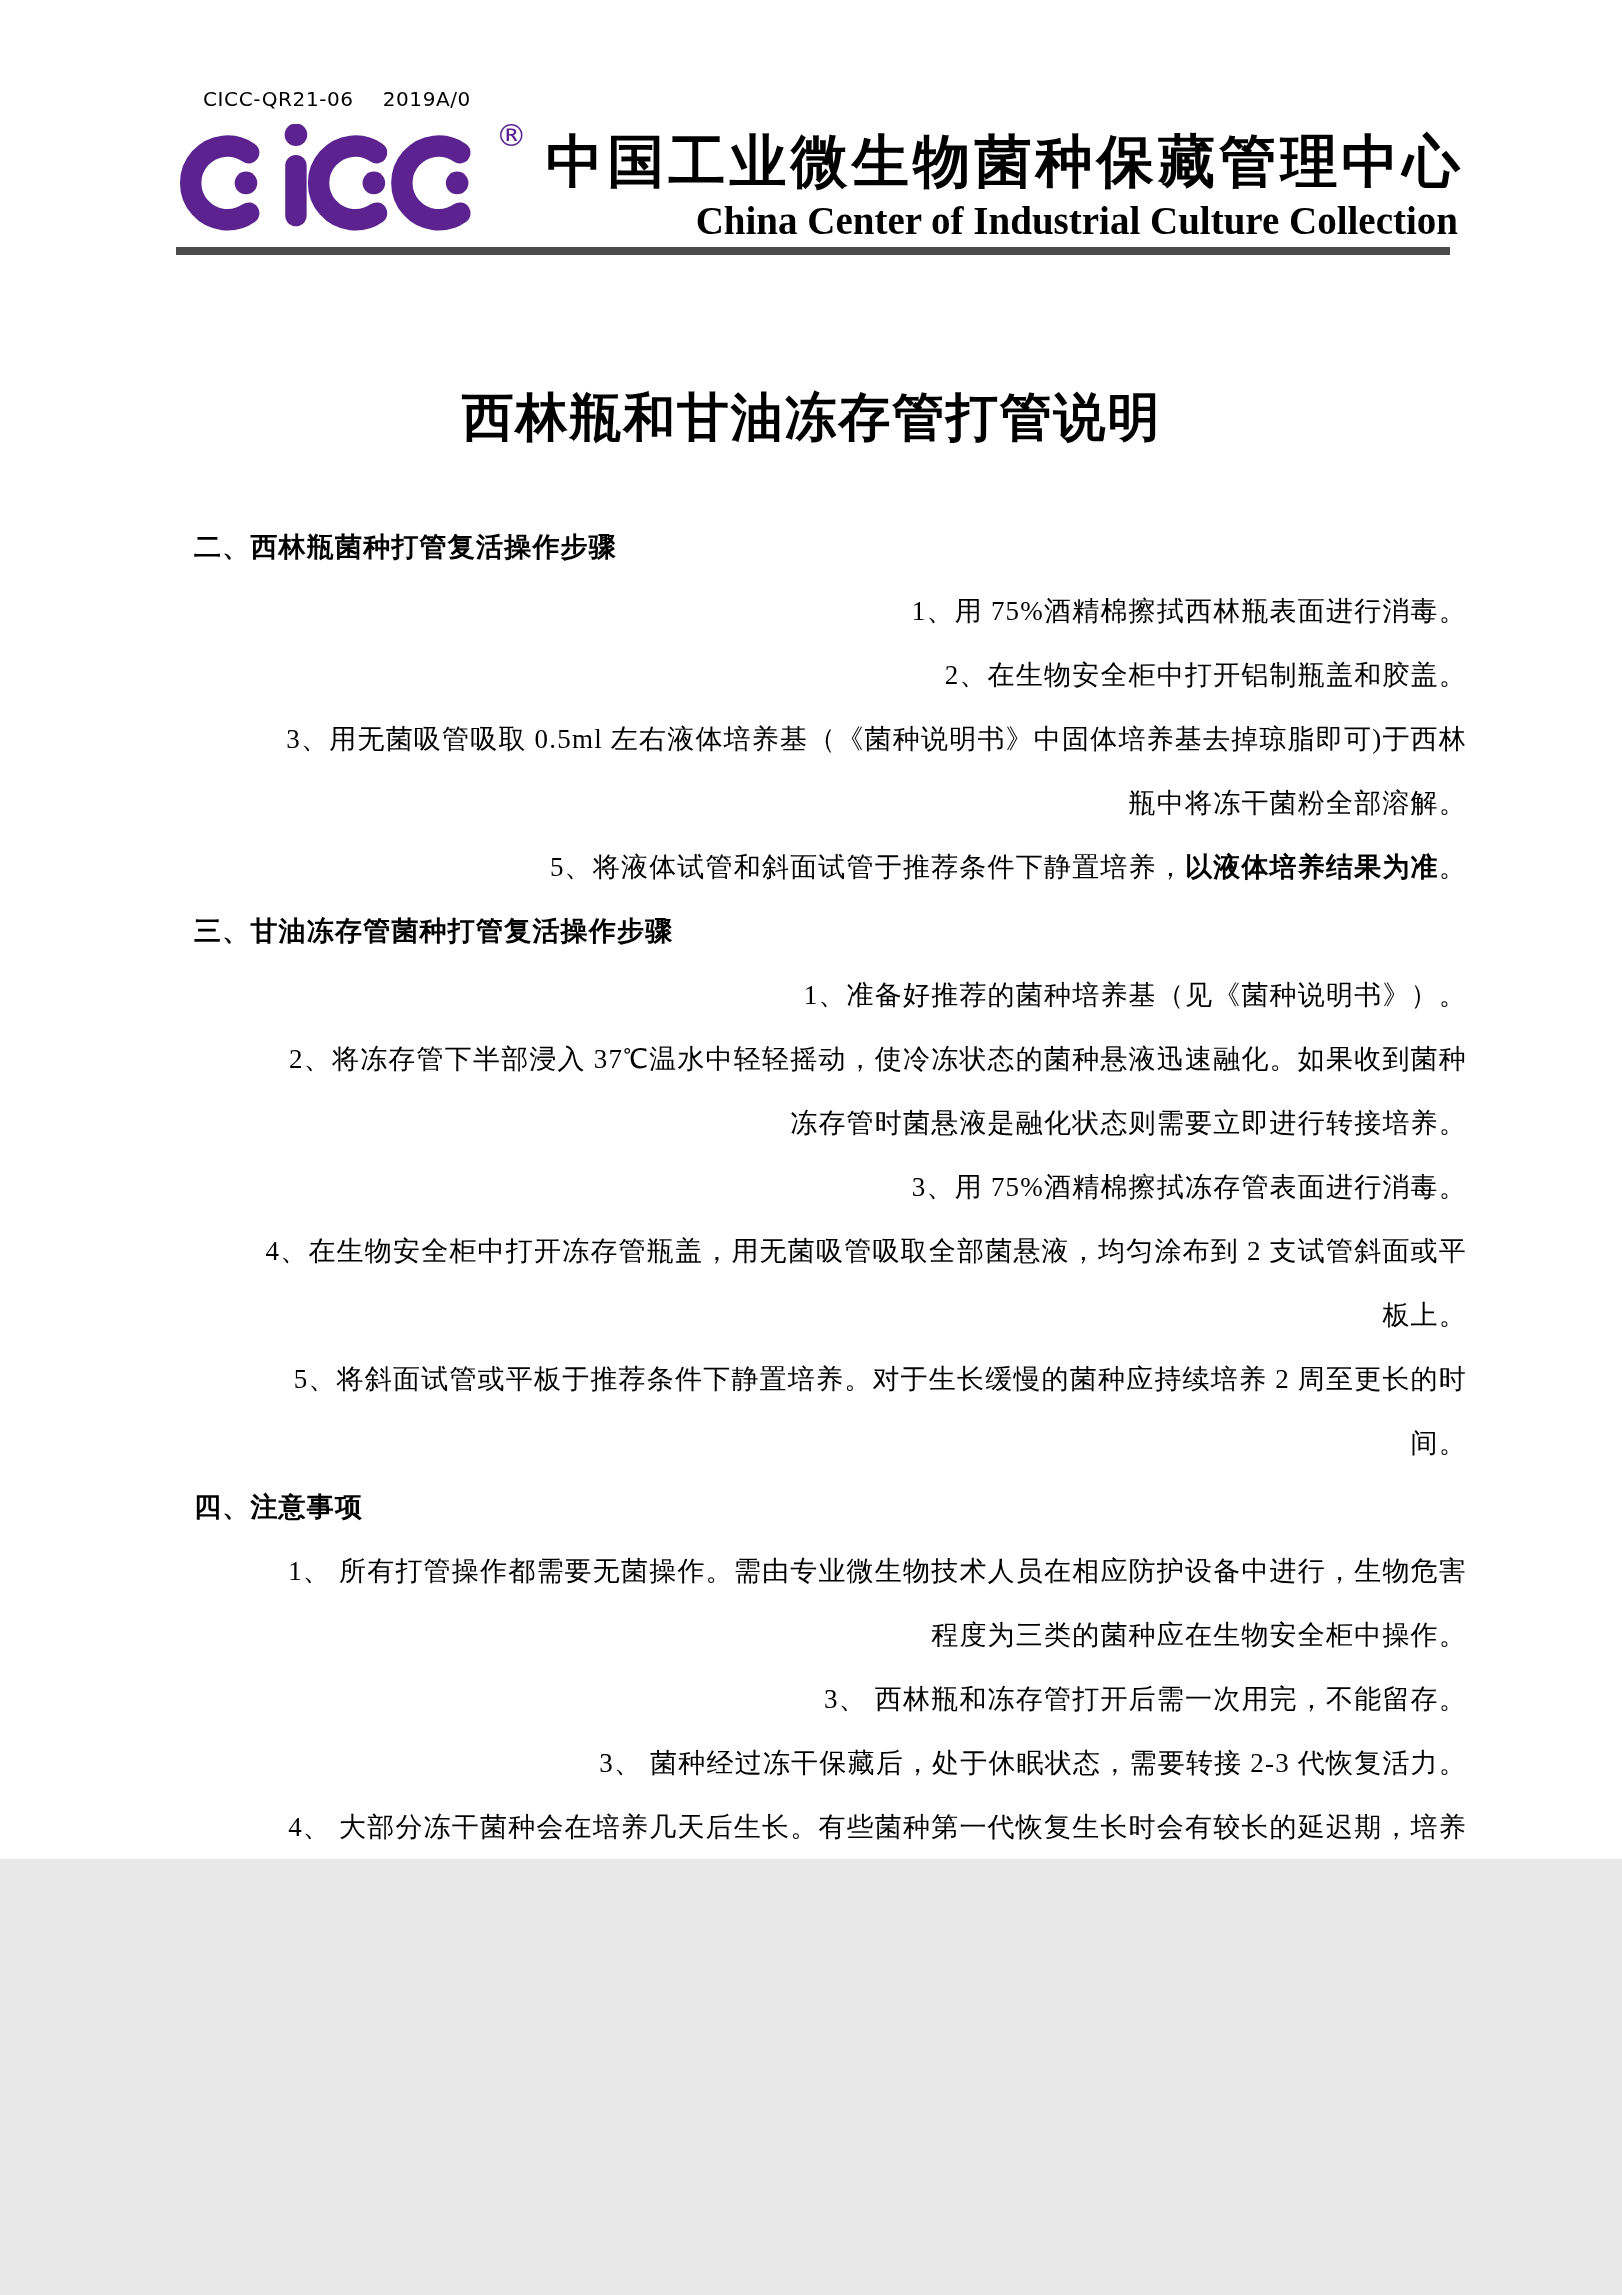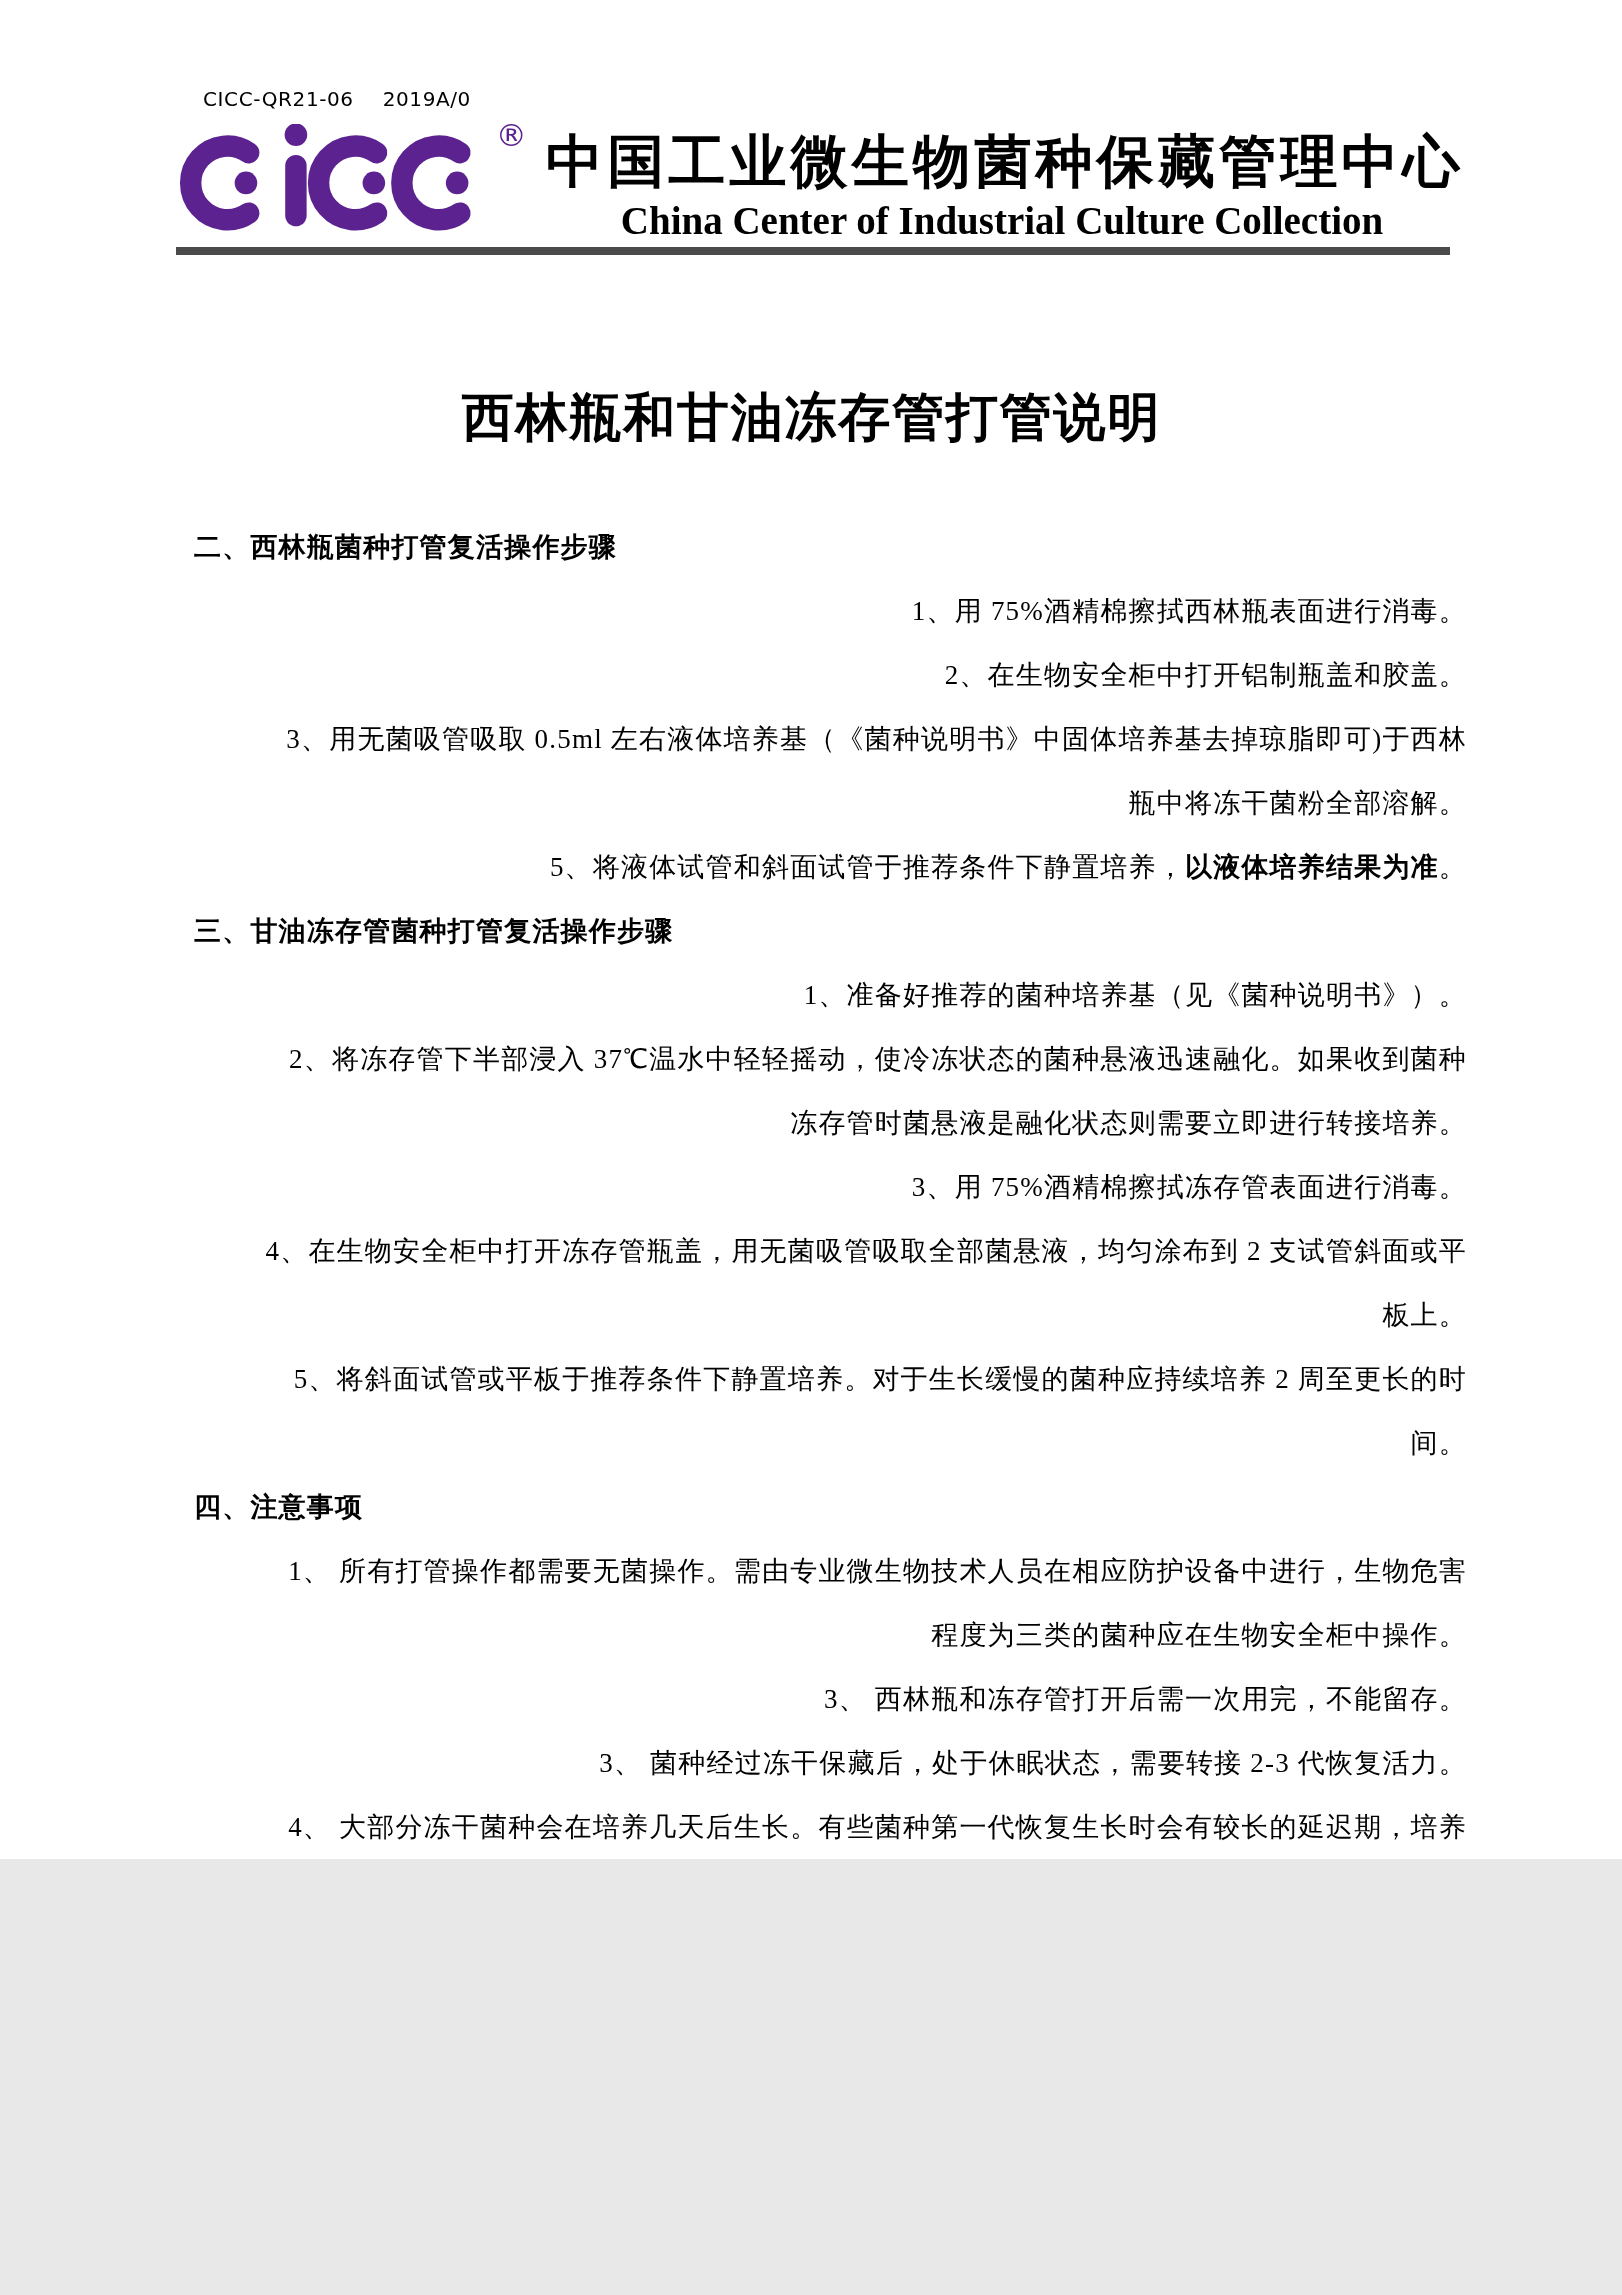--- a/index.html
+++ b/index.html
@@ -30,21 +30,21 @@
     position:absolute; top:-7.2px; right:-4.8px;
     font-size:31px; color:#5C2390;
     font-family:"DejaVu Sans", sans-serif;
   }
   .org-block { margin-left:24px; width:912px; flex:0 0 auto;margin-top:8px; }
   .org-cn {
     font-size:57px; font-weight:700; line-height:1.05;
     letter-spacing:4.2px; white-space:nowrap;
   }
   .org-en {
-    margin-top:8.3px; text-align:center;
+    margin-top:8.3px; text-align:right;
     font-size:39px; font-weight:700; line-height:1.1; white-space:nowrap;
   }
   .header-bar {
     position:absolute; top:247px; left:176px; right:173px;
     height:7.8px; background:#4b4b4b;
   }
 
   
   .doc-title {
     position:absolute; top:348px; left:0; width:100%;

